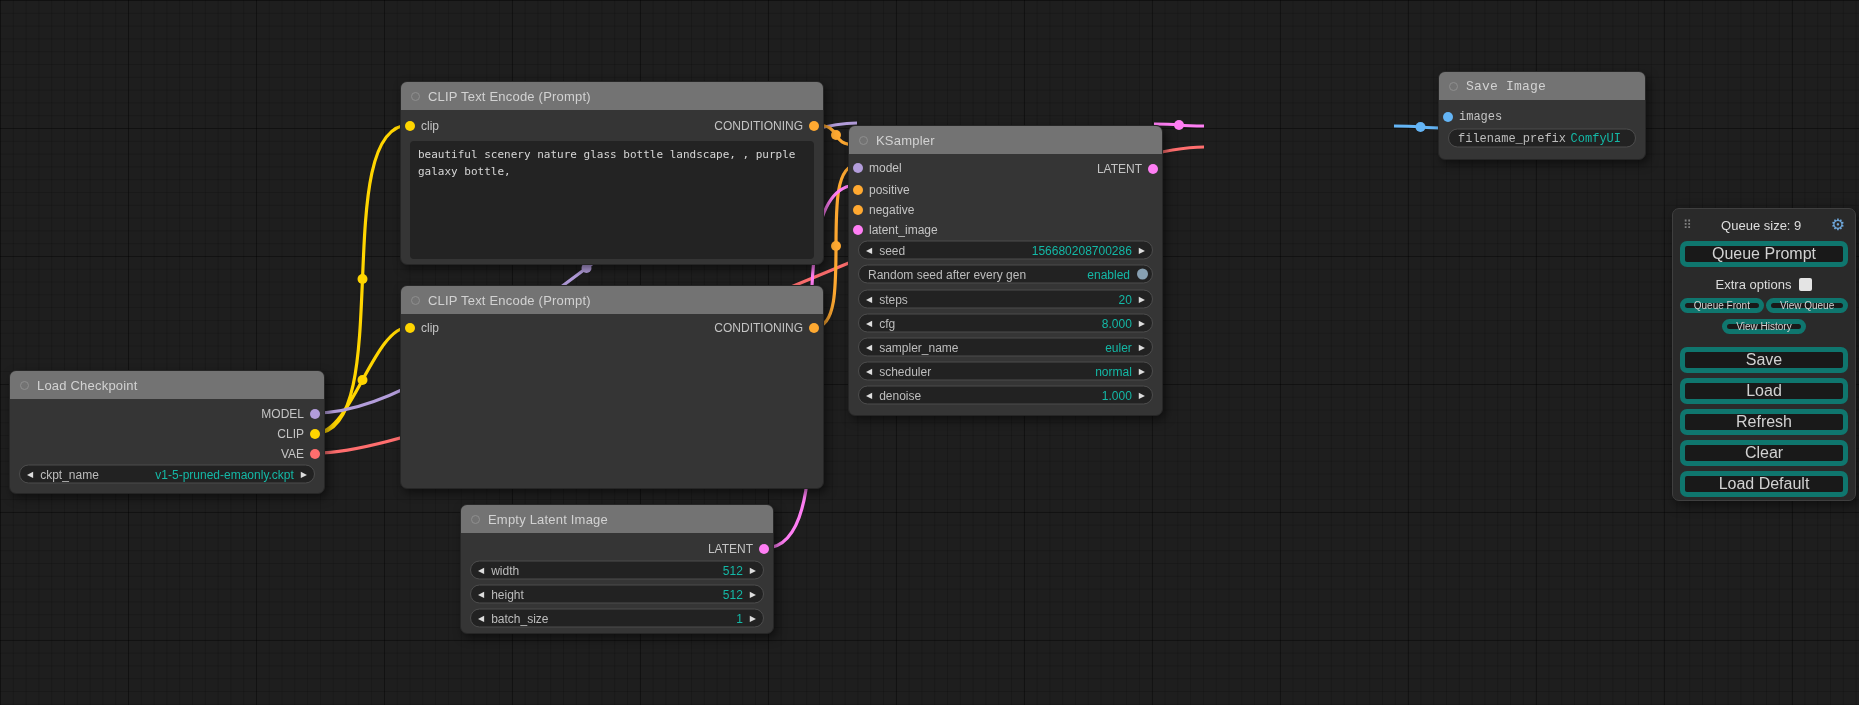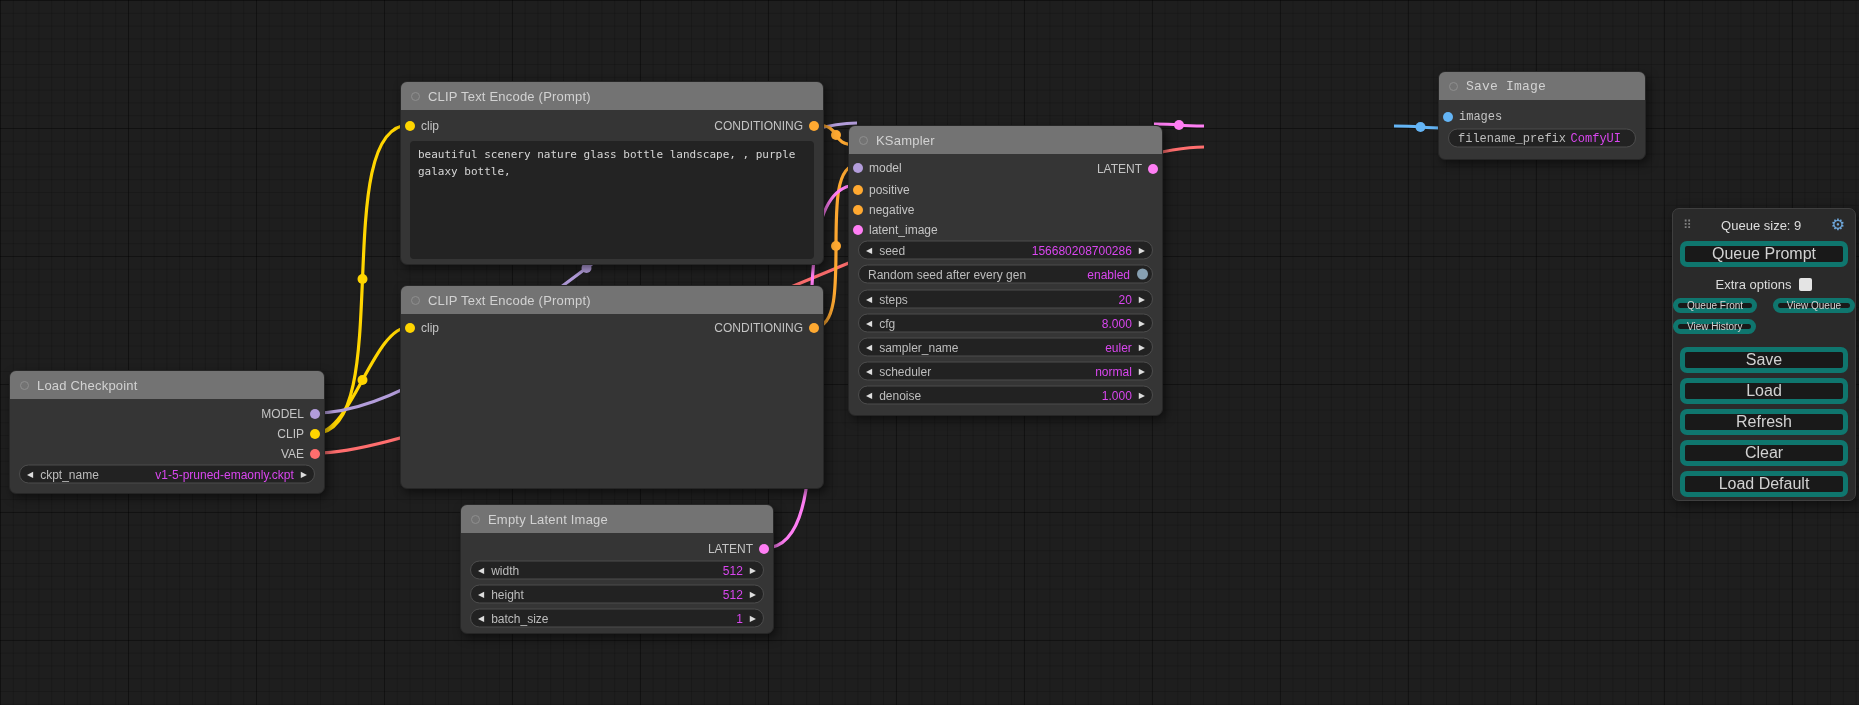--- a/index.html
+++ b/index.html
@@ -28,21 +28,21 @@
   .slot.out{right:4px;}
   .dot{width:10px;height:10px;border-radius:50%;background:#888;flex:0 0 auto;}
   .widget{
     position:absolute;left:9px;right:9px;height:19px;transform:translateY(-50%);
     background:#222;border:1px solid #4d4d4d;border-radius:10px;box-sizing:border-box;
     display:flex;align-items:center;padding:0 7px;font-size:12px;white-space:nowrap;overflow:hidden;
   }
   .widget .arrow{color:#ddd;font-size:8px;line-height:1;flex:0 0 auto;}
   .widget .wlabel{color:#bdbdbd;margin:0 0 0 7px;}
   .widget.noarrow .wlabel{margin-left:2px;}
-  .widget .wvalue{margin-left:auto;margin-right:7px;color:#d946ef;}
+  .widget .wvalue{margin-left:auto;margin-right:7px;color:#14b8a6;}
   .widget .knob{width:11px;height:11px;border-radius:50%;background:#87a0b2;flex:0 0 auto;margin-right:-3px;}
   .prompt{
     position:absolute;left:9px;right:9px;background:#232323;border:none;outline:none;resize:none;
     border-radius:4px;color:#d6d6d6;font-family:"DejaVu Sans Mono",monospace;font-size:11px;
     line-height:1.5;padding:6px 8px;box-sizing:border-box;white-space:pre-wrap;overflow:hidden;
   }
   
   .menu{
     position:absolute;z-index:3;background:#2a2a2a;border:1px solid #3f3f3f;border-radius:7px;
     box-shadow:3px 4px 12px rgba(0,0,0,0.55);box-sizing:border-box;color:#d6d6d6;
@@ -53,21 +53,21 @@
   .gear{font-size:16px;line-height:1;cursor:pointer;}
   .btn{
     display:flex;align-items:center;justify-content:center;background:#191919;border:5px solid #0f766e;
     color:#d2d2d2;border-radius:7px;cursor:pointer;font-family:"Liberation Sans",sans-serif;
   }
   .btn.big{width:168px;height:26px;font-size:16px;margin:5px auto 0;}
   .btn.small{height:15px;font-size:10px;padding:0 9px;border-radius:8px;}
   #queue-prompt{margin-top:7px;}
   .extra-row{display:flex;align-items:center;justify-content:center;gap:8px;margin-top:10px;font-size:13px;color:#dcdcdc;}
   .checkbox{width:13px;height:13px;background:#e4e4e4;border-radius:2px;flex:0 0 auto;cursor:pointer;}
-  .small-row{display:flex;align-items:center;justify-content:space-between;gap:2px;margin-top:6px;}
+  .small-row{display:flex;align-items:center;justify-content:center;gap:2px;margin-top:6px;}
   .mt-gap{margin-top:13px !important;}
 </style>
 </head>
 <body>
 
 <div id="canvas">
   <svg id="wires" width="1859" height="705">
       <path d="M 316 433 C 396.43359061983995 433, 328.56640938016005 125, 409 125" stroke="#ffd500" stroke-width="3.2" fill="none"></path>
       <circle cx="362.5" cy="279" r="5" fill="#ffd500"></circle>
       <path d="M 316 433 C 351.2535459209425 433, 373.7464540790575 327, 409 327" stroke="#ffd500" stroke-width="3.2" fill="none"></path>

